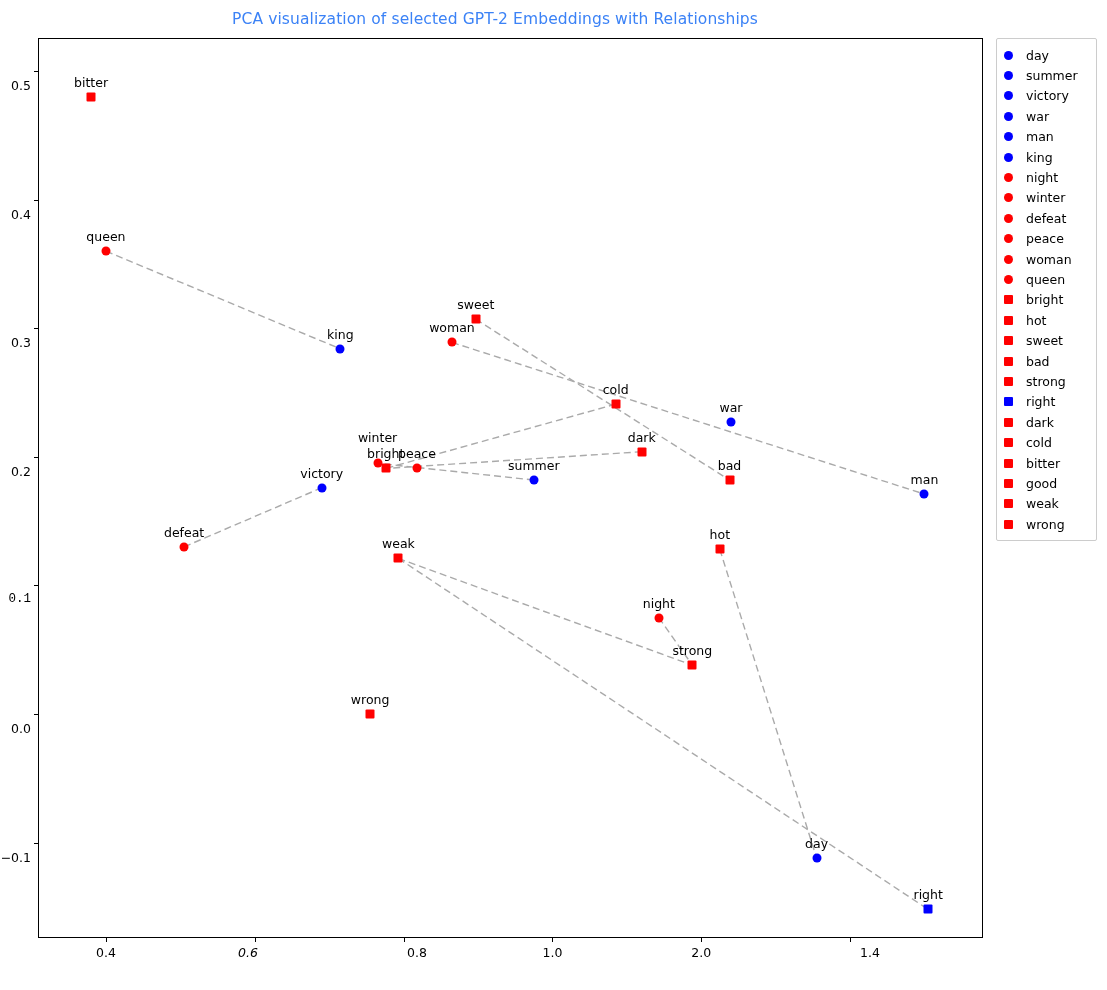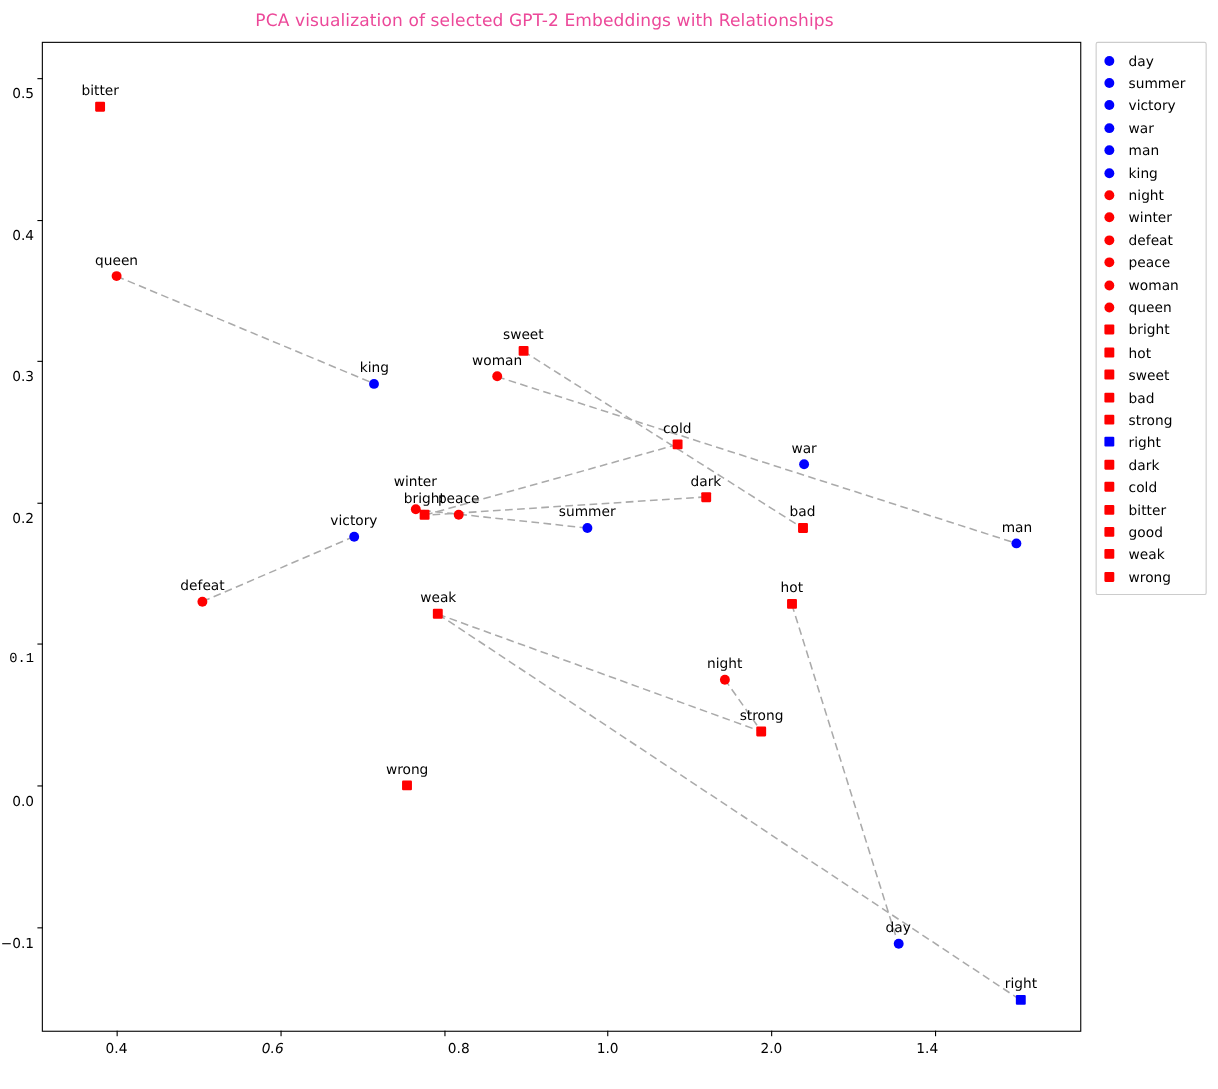--- a/index.html
+++ b/index.html
@@ -7,21 +7,21 @@
     width:1107px;height:990px;
     background:#ffffff;
     font-family:"DejaVu Sans", sans-serif;
     overflow:hidden;
   }
   #figure{position:relative;width:1107px;height:990px;background:#fff;}
 
   
   #title{
     position:absolute;left:0;top:10px;width:990px;
-    text-align:center;font-size:15.5px;color:#ec4899;
+    text-align:center;font-size:15.5px;color:#3b82f6;
     letter-spacing:.1px;
   }
 
   
   #axes{
     position:absolute;
     left:38px; top:38px;
     width:945px; height:900px;
     border:1px solid #000;
     box-sizing:border-box;
@@ -108,21 +108,21 @@
       <div class="xtick" style="left: 66.9685px;">0.4</div>
       <div class="xtickmark" style="left: 66.9685px;"></div>
       <div class="xtick" style="left: 209px; font-style: italic;">0.6</div>
       <div class="xtickmark" style="left: 215.787px;"></div>
       <div class="xtick" style="left: 378px;">0.8</div>
       <div class="xtickmark" style="left: 364.606px;"></div>
       <div class="xtick" style="left: 513.425px;">1.0</div>
       <div class="xtickmark" style="left: 513.425px;"></div>
       <div class="xtick" style="left: 662.244px;">2.0</div>
       <div class="xtickmark" style="left: 662.244px;"></div>
-      <div class="xtick" style="left: 804px;">1.4</div>
+      <div class="xtick" style="left: 831px;">1.4</div>
       <div class="xtickmark" style="left: 811.063px;"></div>
       <div class="pt square" style="left: 52.0866px; top: 57.8571px; background: rgb(255, 0, 0);"></div>
       <div class="lbl" style="left: 52.0866px; top: 49.8571px;">bitter</div>
       <div class="pt circle" style="left: 66.9685px; top: 212.143px; background: rgb(255, 0, 0);"></div>
       <div class="lbl" style="left: 66.9685px; top: 204.143px;">queen</div>
       <div class="pt circle" style="left: 145.098px; top: 507.857px; background: rgb(255, 0, 0);"></div>
       <div class="lbl" style="left: 145.098px; top: 499.857px;">defeat</div>
       <div class="pt circle" style="left: 282.756px; top: 448.714px; background: rgb(0, 0, 255);"></div>
       <div class="lbl" style="left: 282.756px; top: 440.714px;">victory</div>
       <div class="pt circle" style="left: 301.358px; top: 309.857px; background: rgb(0, 0, 255);"></div>

